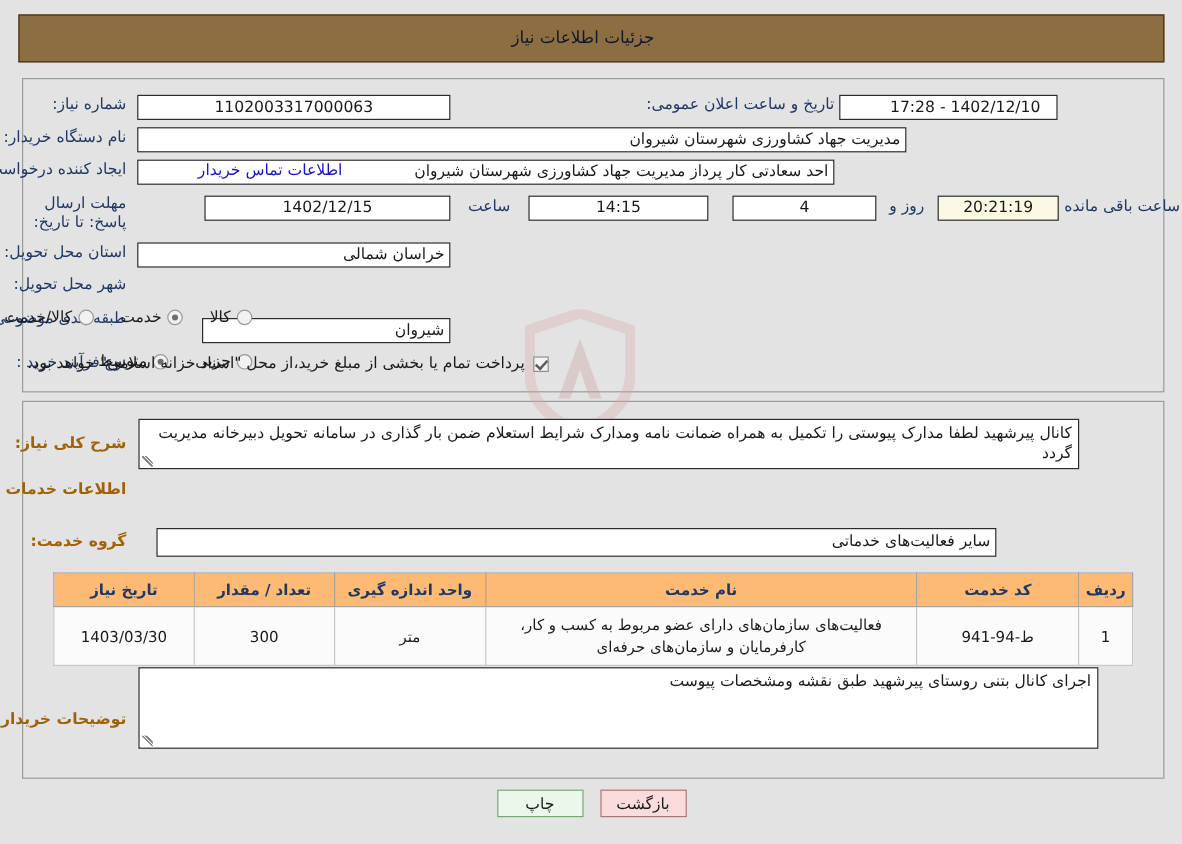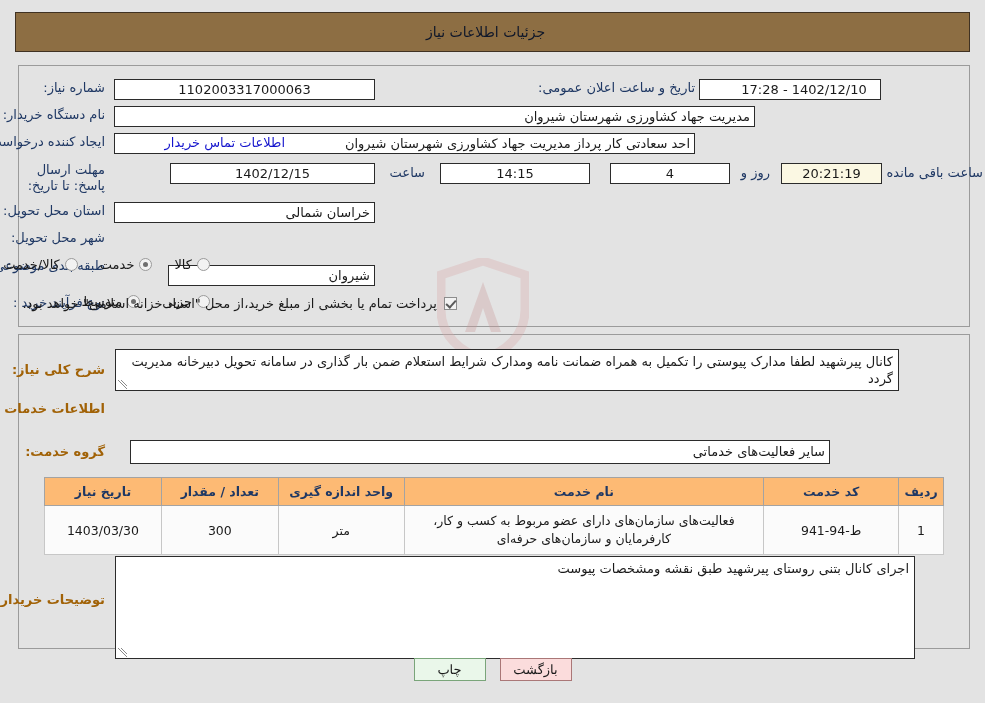--- a/index.html
+++ b/index.html
@@ -292,18 +292,18 @@
           <td class="nm">فعالیت‌های سازمان‌های دارای عضو مربوط به کسب و کار، کارفرمایان و سازمان‌های حرفه‌ای</td>
           <td>متر</td>
           <td>300</td>
           <td>1403/03/30</td>
         </tr>
       </tbody>
   </table>
 </div>
 
 <span class="sect" style="right:880px;top:592px;">توضیحات خریدار:</span>
-<div class="ta" style="right:70px;top:556px;width:800px;height:103px;z-index:6;">اجرای کانال بتنی روستای پیرشهید طبق نقشه ومشخصات پیوست</div>
+<div class="ta" style="right:70px;top:556px;width:800px;height:68px;z-index:6;">اجرای کانال بتنی روستای پیرشهید طبق نقشه ومشخصات پیوست</div>
 
 <div class="btnbar">
   <button class="btn btn-back">بازگشت</button>
   <button class="btn btn-print">چاپ</button>
 </div>
 
 </body></html>

